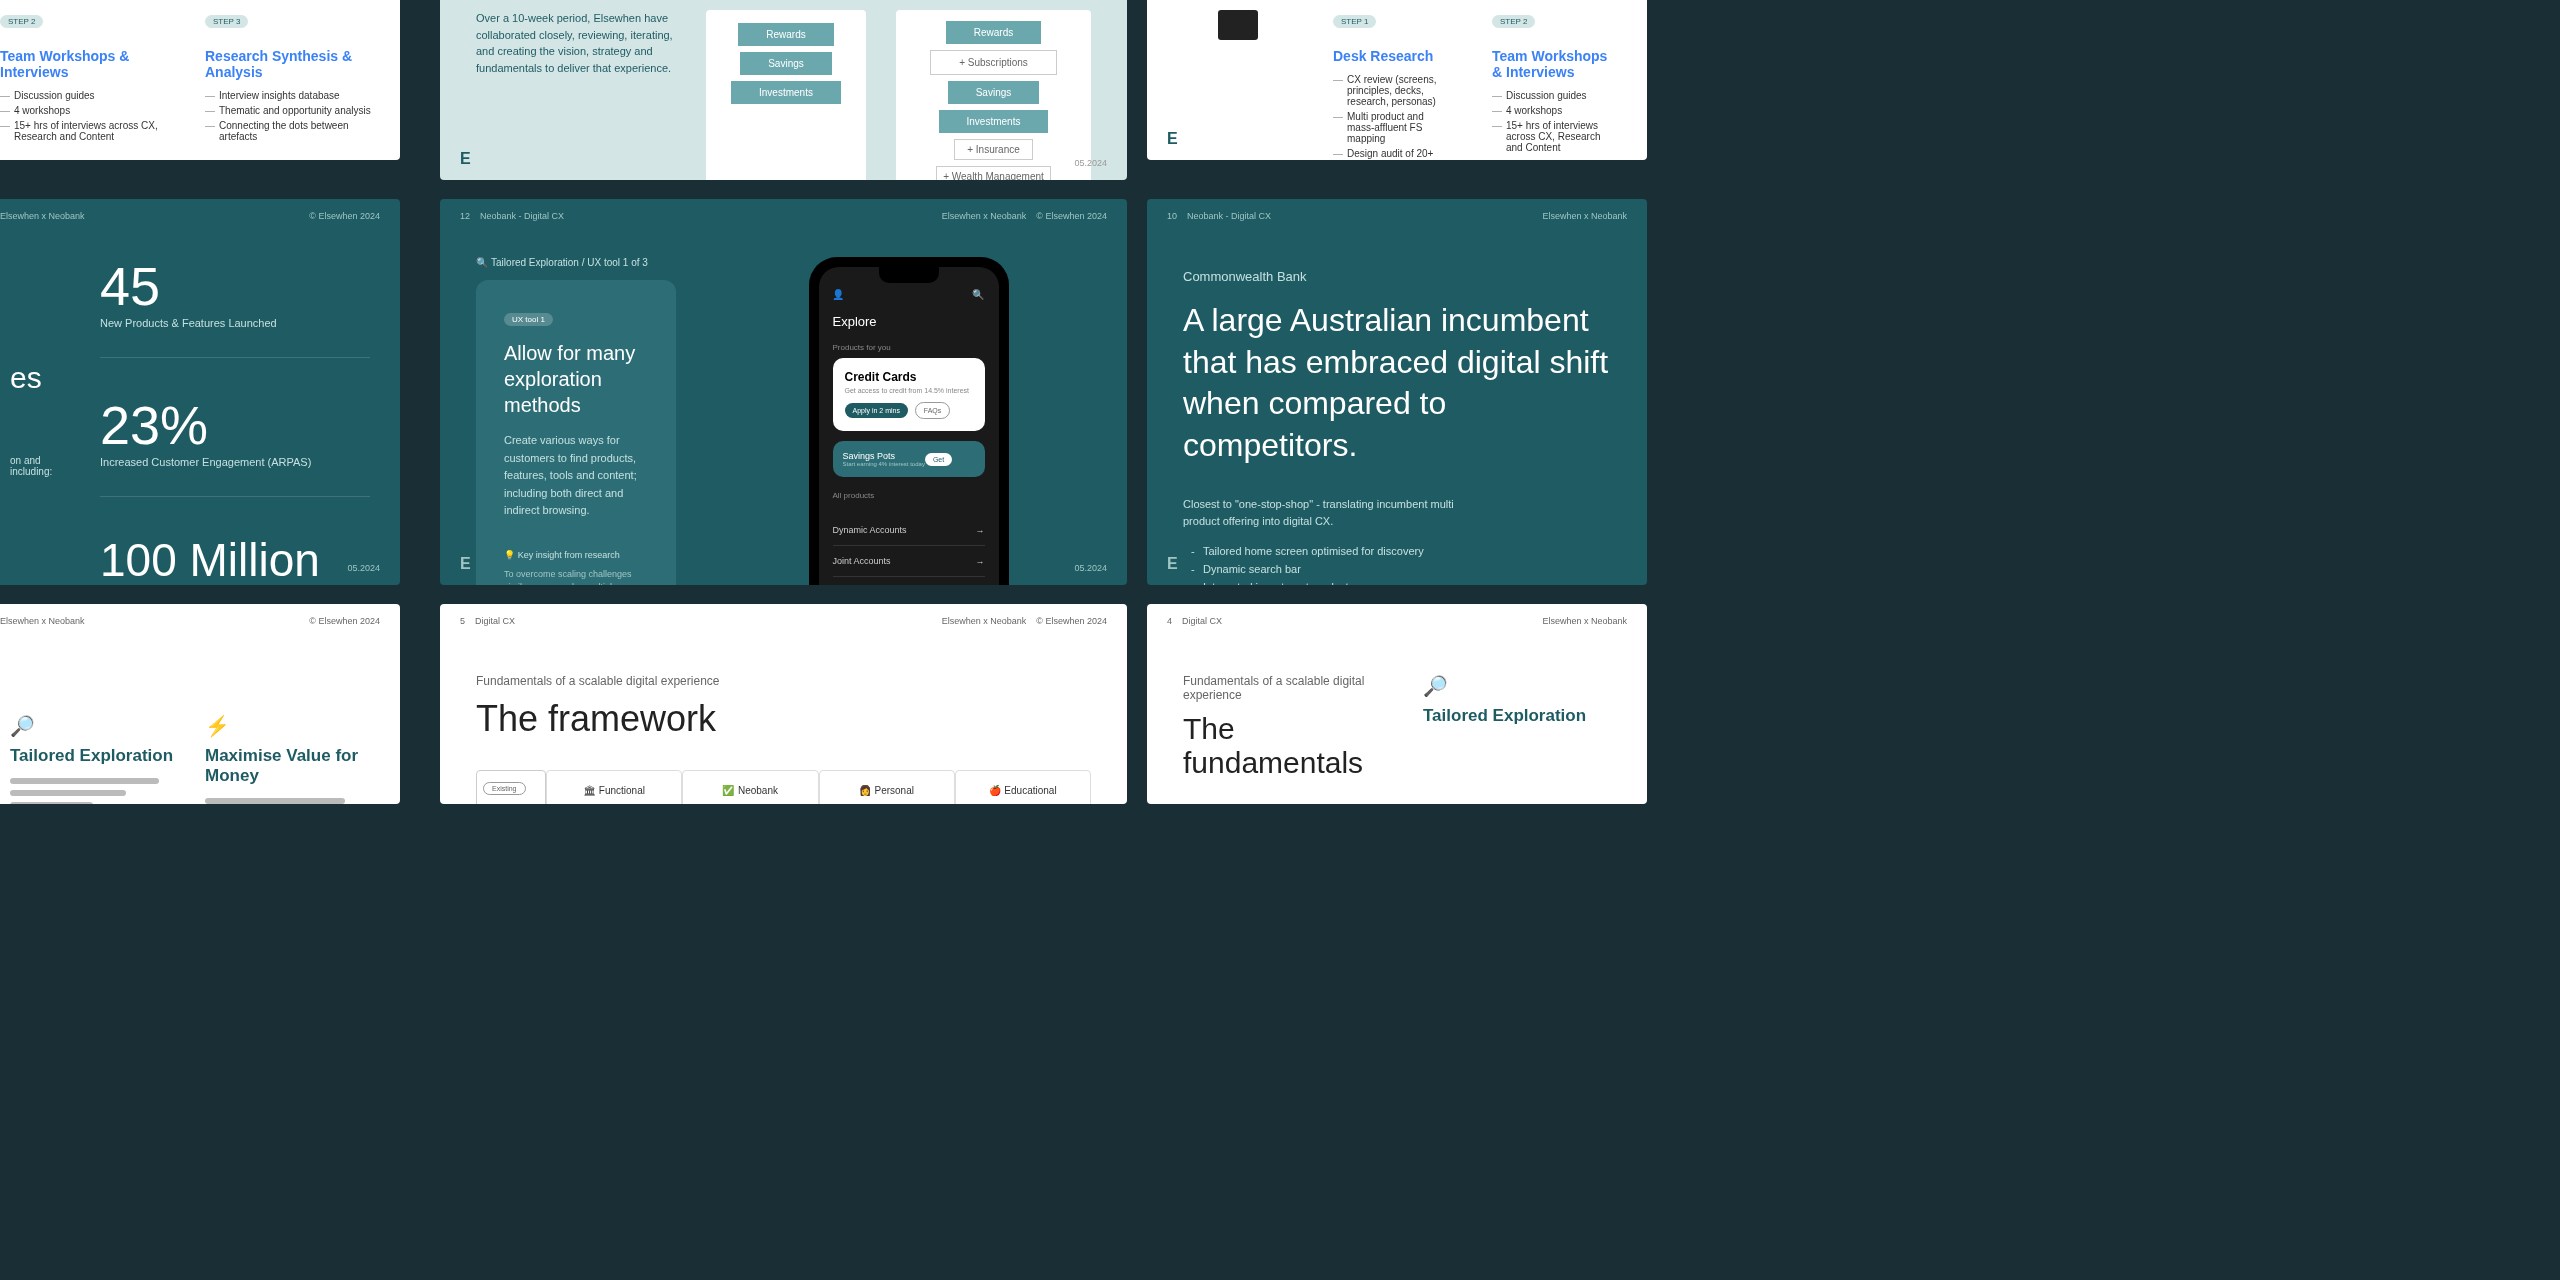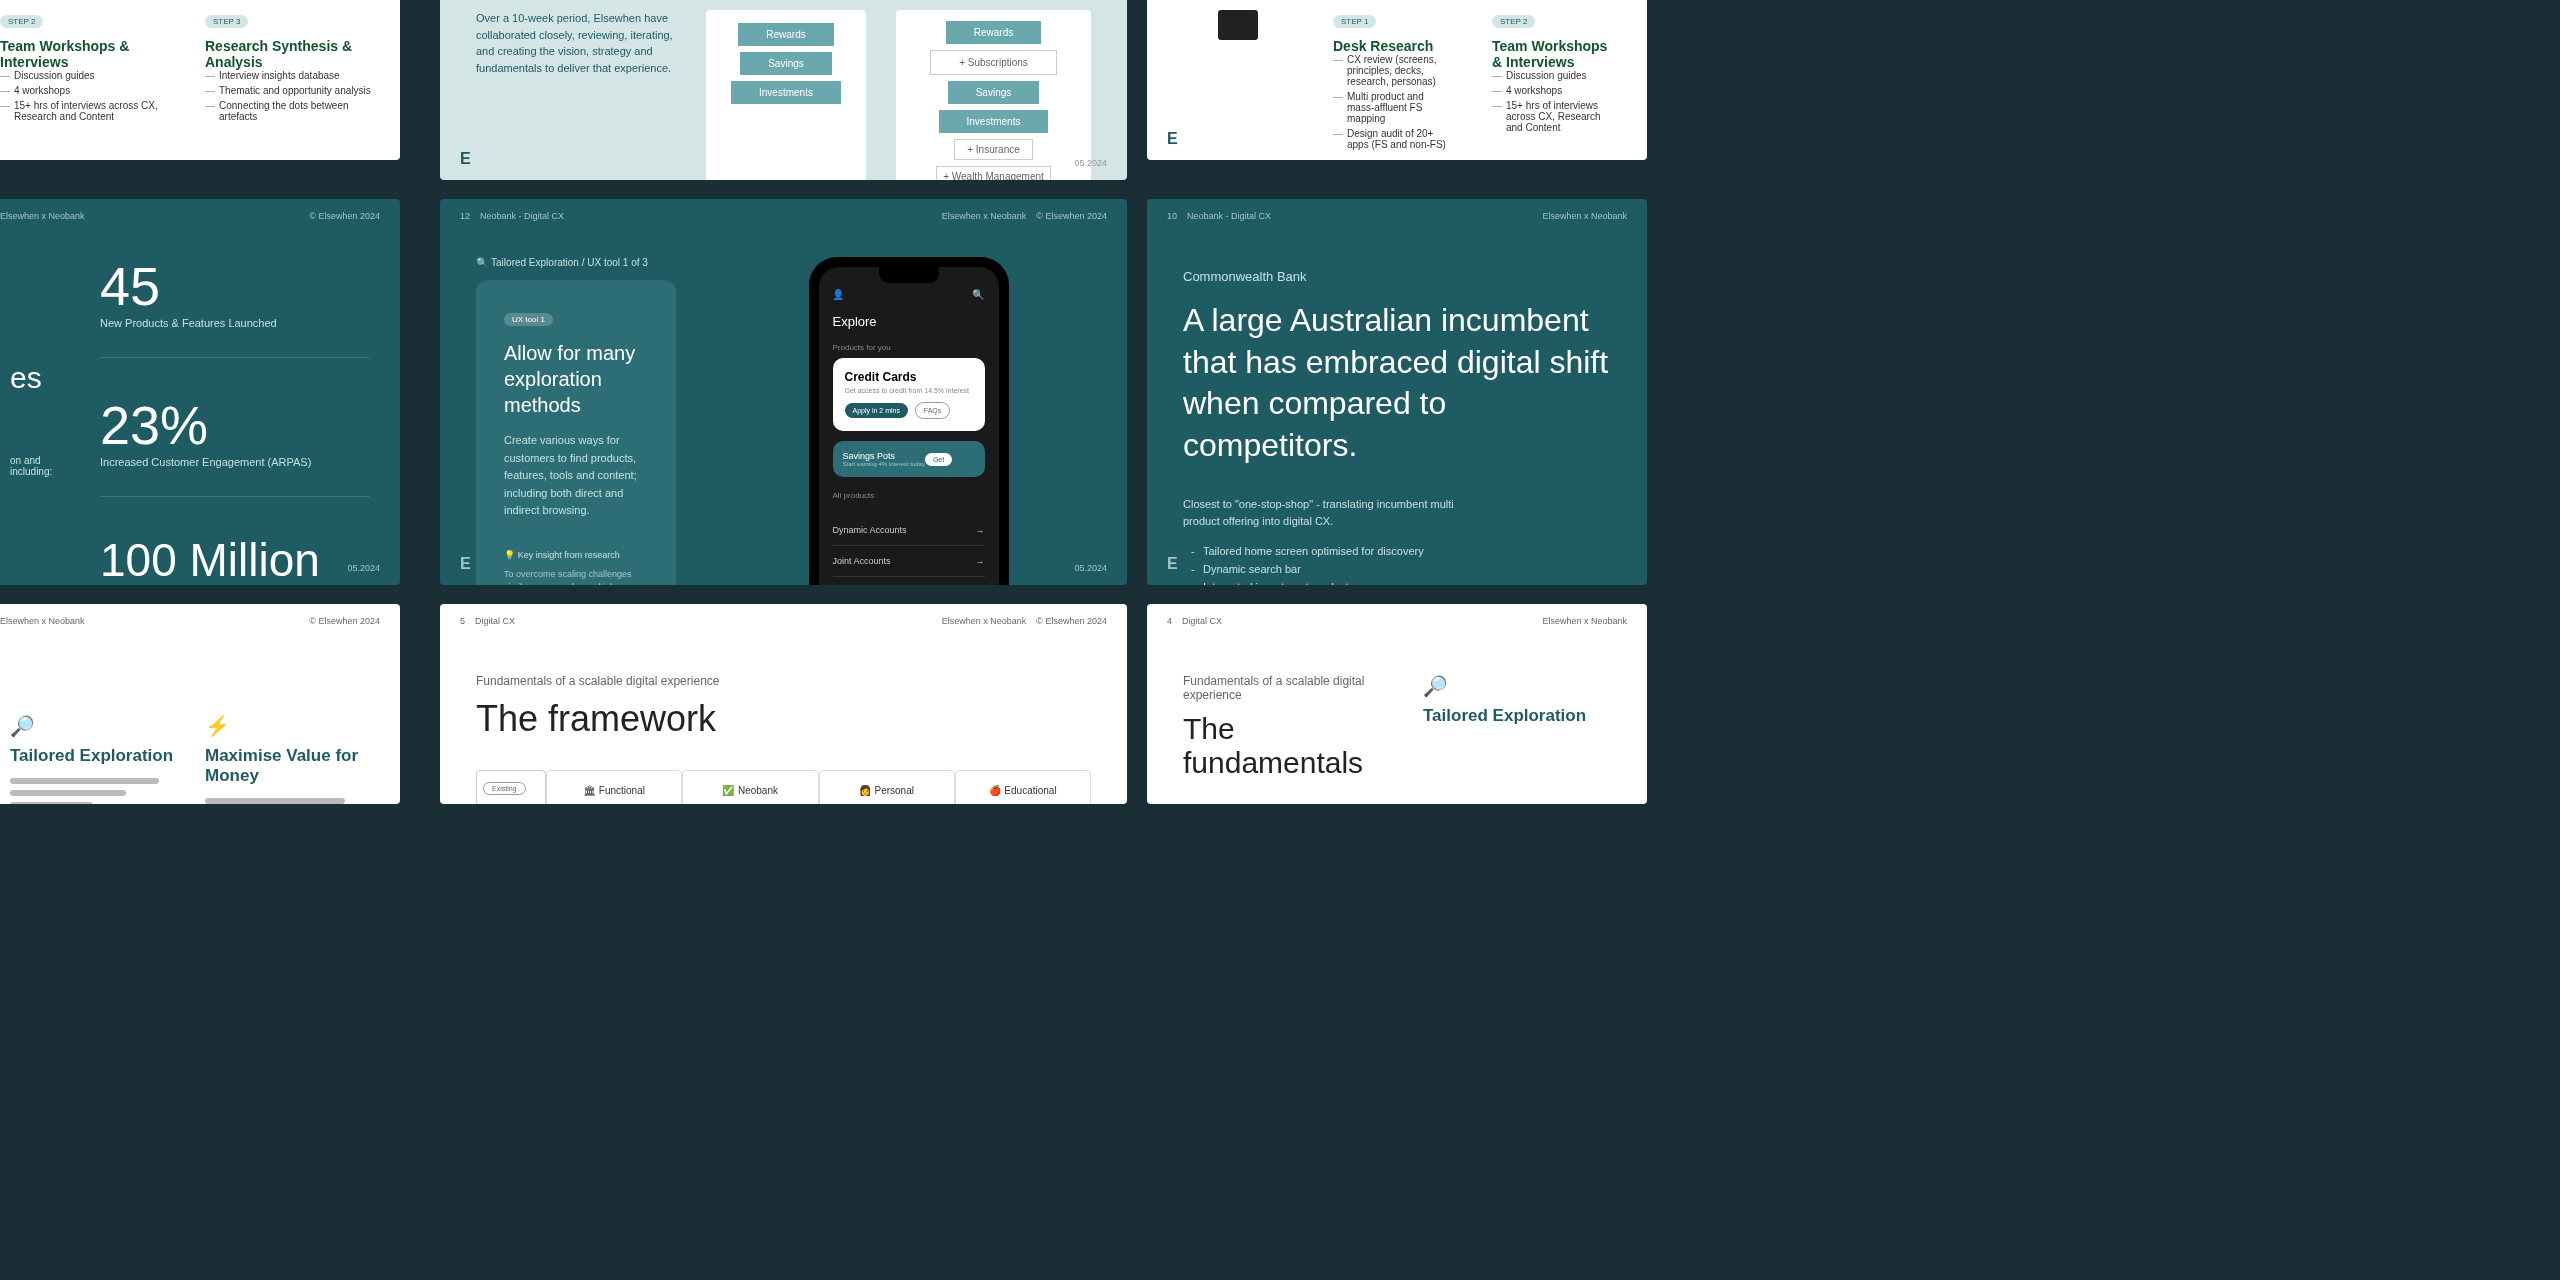--- a/index.html
+++ b/index.html
@@ -7,22 +7,22 @@
 .slide{position:absolute;border-radius:4px;overflow:hidden}
 .light{background:#d4e5e5}
 .dark{background:#1e5b63}
 .white{background:#fff}
 .meta{display:flex;justify-content:space-between;font-size:9px;color:#666;padding:12px 20px;position:absolute;top:0;left:0;right:0}
 .dark .meta{color:#a0c5c5}
 .logo{position:absolute;bottom:12px;left:20px;font-weight:900;font-size:16px;color:#1e5b63}
 .dark .logo{color:#a0c5c5}
 .date{position:absolute;bottom:12px;right:20px;font-size:9px;color:#999}
 .dark .date{color:#a0c5c5}
-.step-badge{display:inline-block;background:#d4e5e5;color:#1e5b63;font-size:8px;padding:2px 8px;border-radius:8px;margin-bottom:10px}
-.step-title{color:#14532d;font-size:14px;font-weight:600;}
+.step-badge{display:inline-block;background:#d4e5e5;color:#1e5b63;font-size:8px;padding:2px 8px;border-radius:8px;margin-bottom:20px}
+.step-title{color:#3b82f6;font-size:14px;font-weight:600;margin-bottom:10px}
 .step-list{list-style:none}
 .step-list li{font-size:10px;color:#333;margin-bottom:4px;padding-left:14px;position:relative}
 .step-list li:before{content:'—';position:absolute;left:0;color:#999}
 .pill{display:inline-block;background:#6ba8ae;color:#fff;font-size:10px;padding:6px 28px;margin:3px}
 .pill.outline{background:#fff;border:1px solid #ccc;color:#666}
 .stat-num{font-size:54px;font-weight:300;color:#fff;line-height:1}
 .stat-label{font-size:11px;color:#c5e0e0;margin-top:4px}
 .stat-block{margin-bottom:40px;padding-bottom:28px;border-bottom:1px solid rgba(255,255,255,0.15)}
 .ux-card{background:#2d6e76;border-radius:12px;padding:28px;color:#fff}
 .ux-badge{display:inline-block;background:rgba(255,255,255,0.2);font-size:8px;padding:2px 8px;border-radius:8px;margin-bottom:14px}

